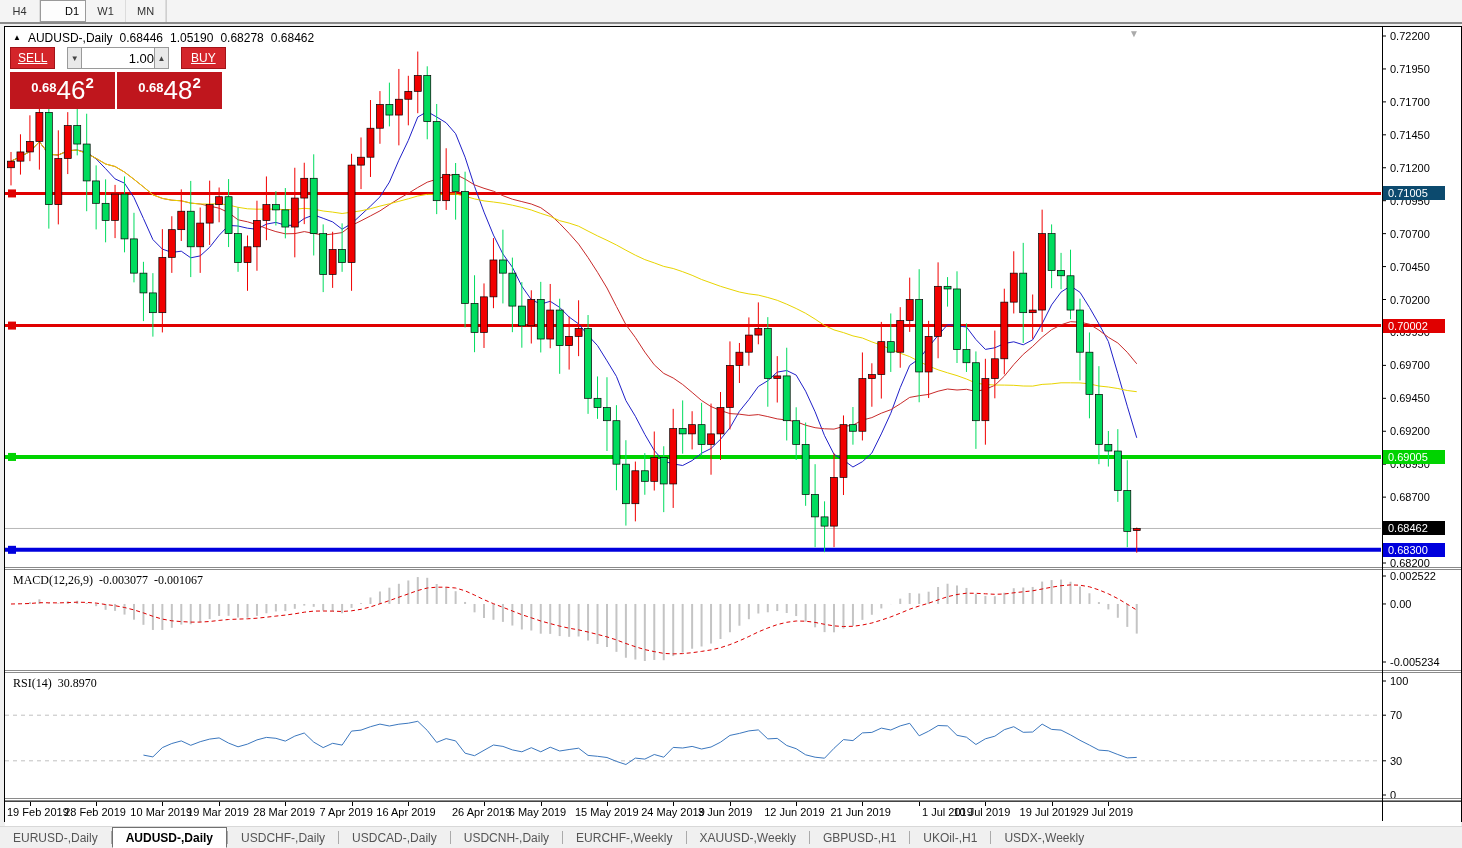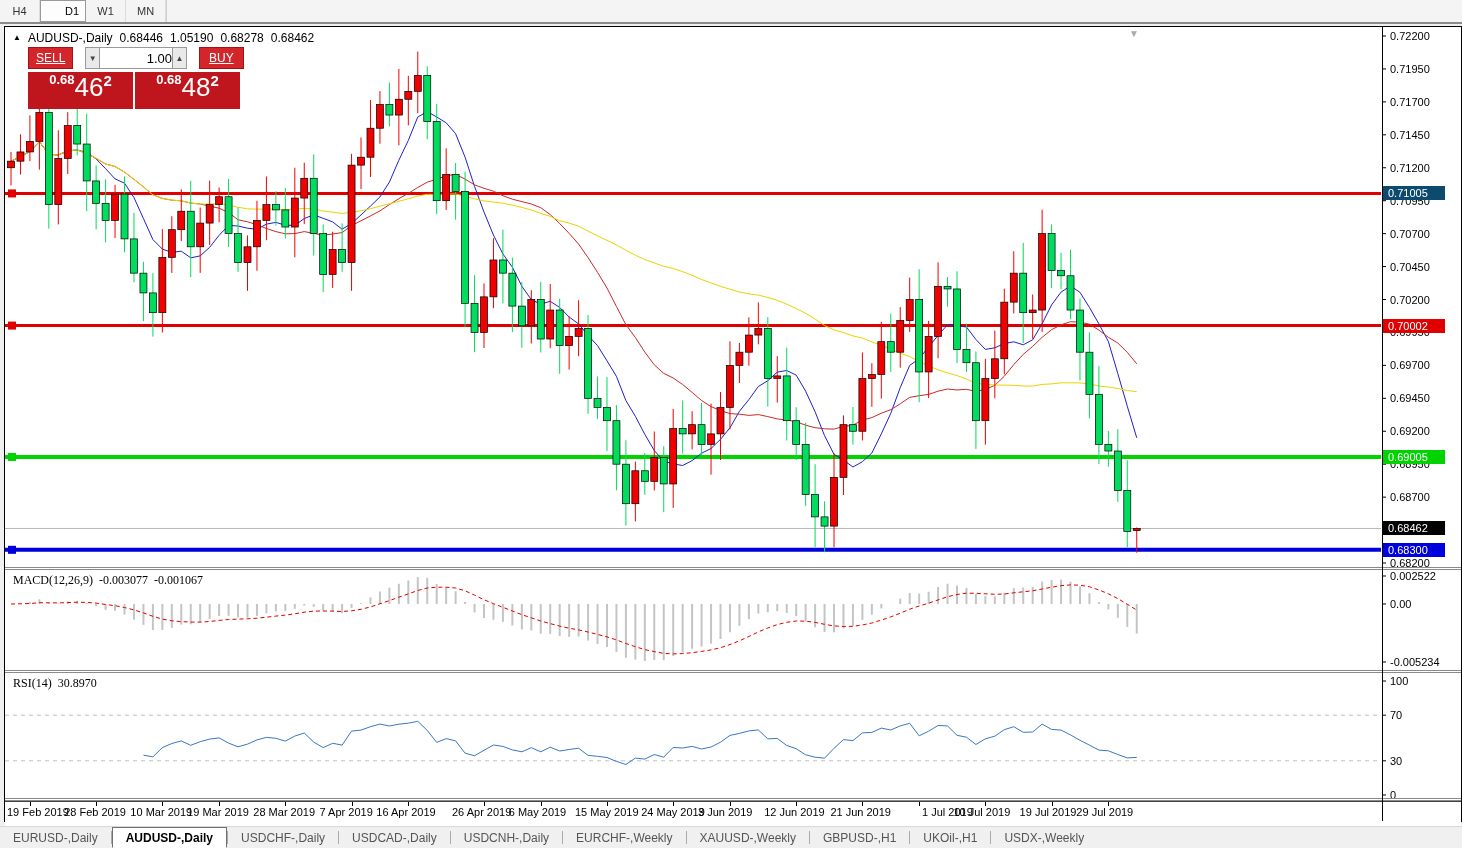--- a/index.html
+++ b/index.html
@@ -20,33 +20,33 @@
     background:#fff; border:1px solid #000; }
   .pane { position:relative; width:100%; }
   .pane svg { display:block; }
   .sep { height:3px; background:#fff; border-top:1px solid #8a8a8a; border-bottom:1px solid #8a8a8a; }
 
   .chart-title { position:absolute; left:8px; top:4px; font-size:12px; color:#000;
     display:flex; gap:7px; align-items:center; z-index:5; }
   .chart-title .tri { font-size:8px; line-height:10px; }
 
   
-  .trade { position:absolute; left:23px; top:20px; z-index:6; width:216px; }
+  .trade { position:absolute; left:5px; top:20px; z-index:6; width:216px; }
   .trade-row { display:flex; height:22px; }
   .btn-trade { width:46px; background:#d4252a; border:1px solid #a21318; color:#fff;
     font-size:12px; display:flex; align-items:center; justify-content:center;
     text-decoration:underline; cursor:pointer; }
   .spin-btn { width:15px; background:#e9e9e9; border:1px solid #9a9a9a; color:#444;
     font-size:8px; display:flex; align-items:center; justify-content:center; cursor:pointer; }
   .vol-input { width:72px; border:1px solid #9a9a9a; border-left:none; border-right:none;
     font-size:13px; text-align:right; font-family:"Liberation Sans",sans-serif; }
   .trade-row .gap { width:12px; }
   .quote-row { display:flex; margin-top:3px; }
   .quote-box { width:105px; height:37px; background:#bf161d; color:#fff; display:flex;
-    align-items:flex-start; justify-content:center; padding-bottom:2px; cursor:pointer; }
+    align-items:center; justify-content:center; padding-bottom:2px; cursor:pointer; }
   .quote-box + .quote-box { margin-left:2px; }
   .q-small { font-size:13px; font-weight:bold; margin-bottom:4px; }
   .q-big { font-size:26px; font-weight:normal; line-height:30px; }
   .q-sup { font-size:15px; font-weight:bold; margin-bottom:14px; }
 
   .scroll-marker { position:absolute; left:1124px; top:1px; color:#aaa; font-size:10px; z-index:4; }
 
   .hline-label { position:absolute; left:1378px; width:62px; height:14px; color:#fff;
     font-size:11px; line-height:14px; padding-left:5px; z-index:7; }
 

